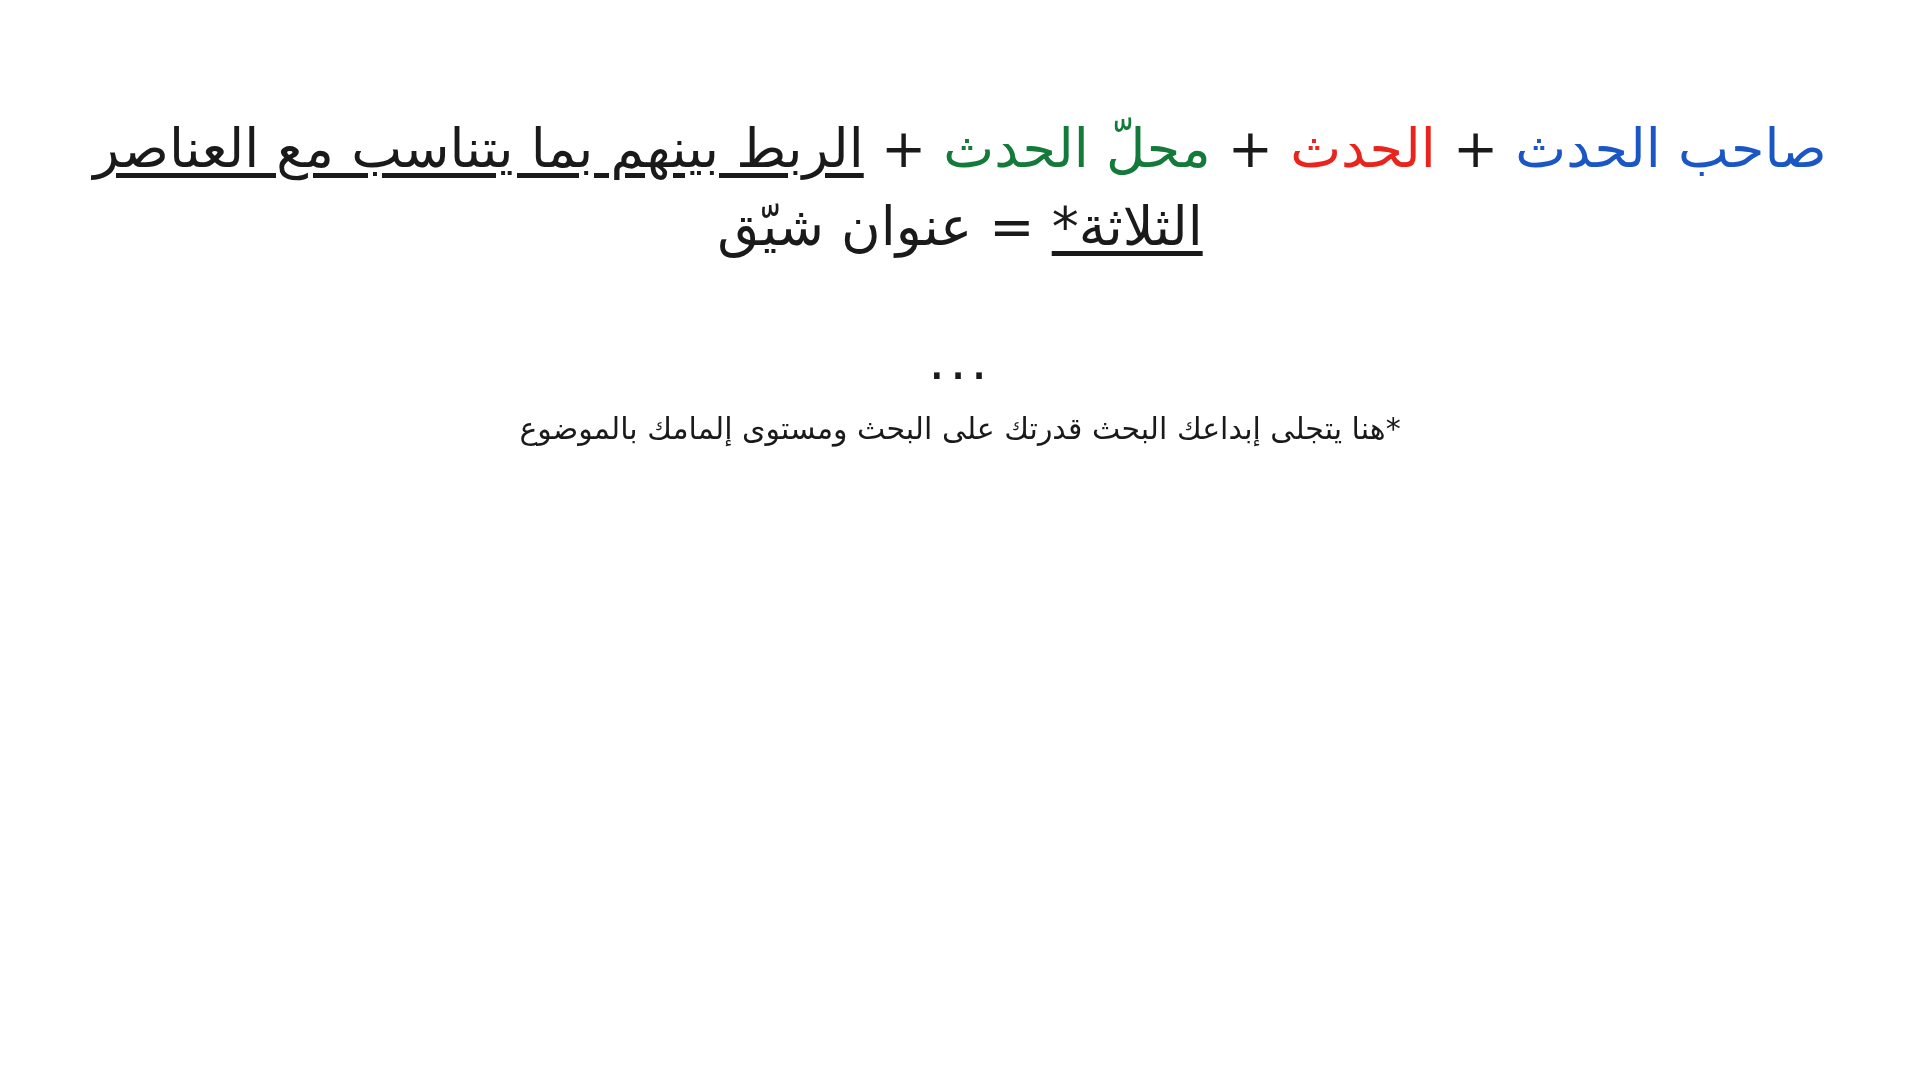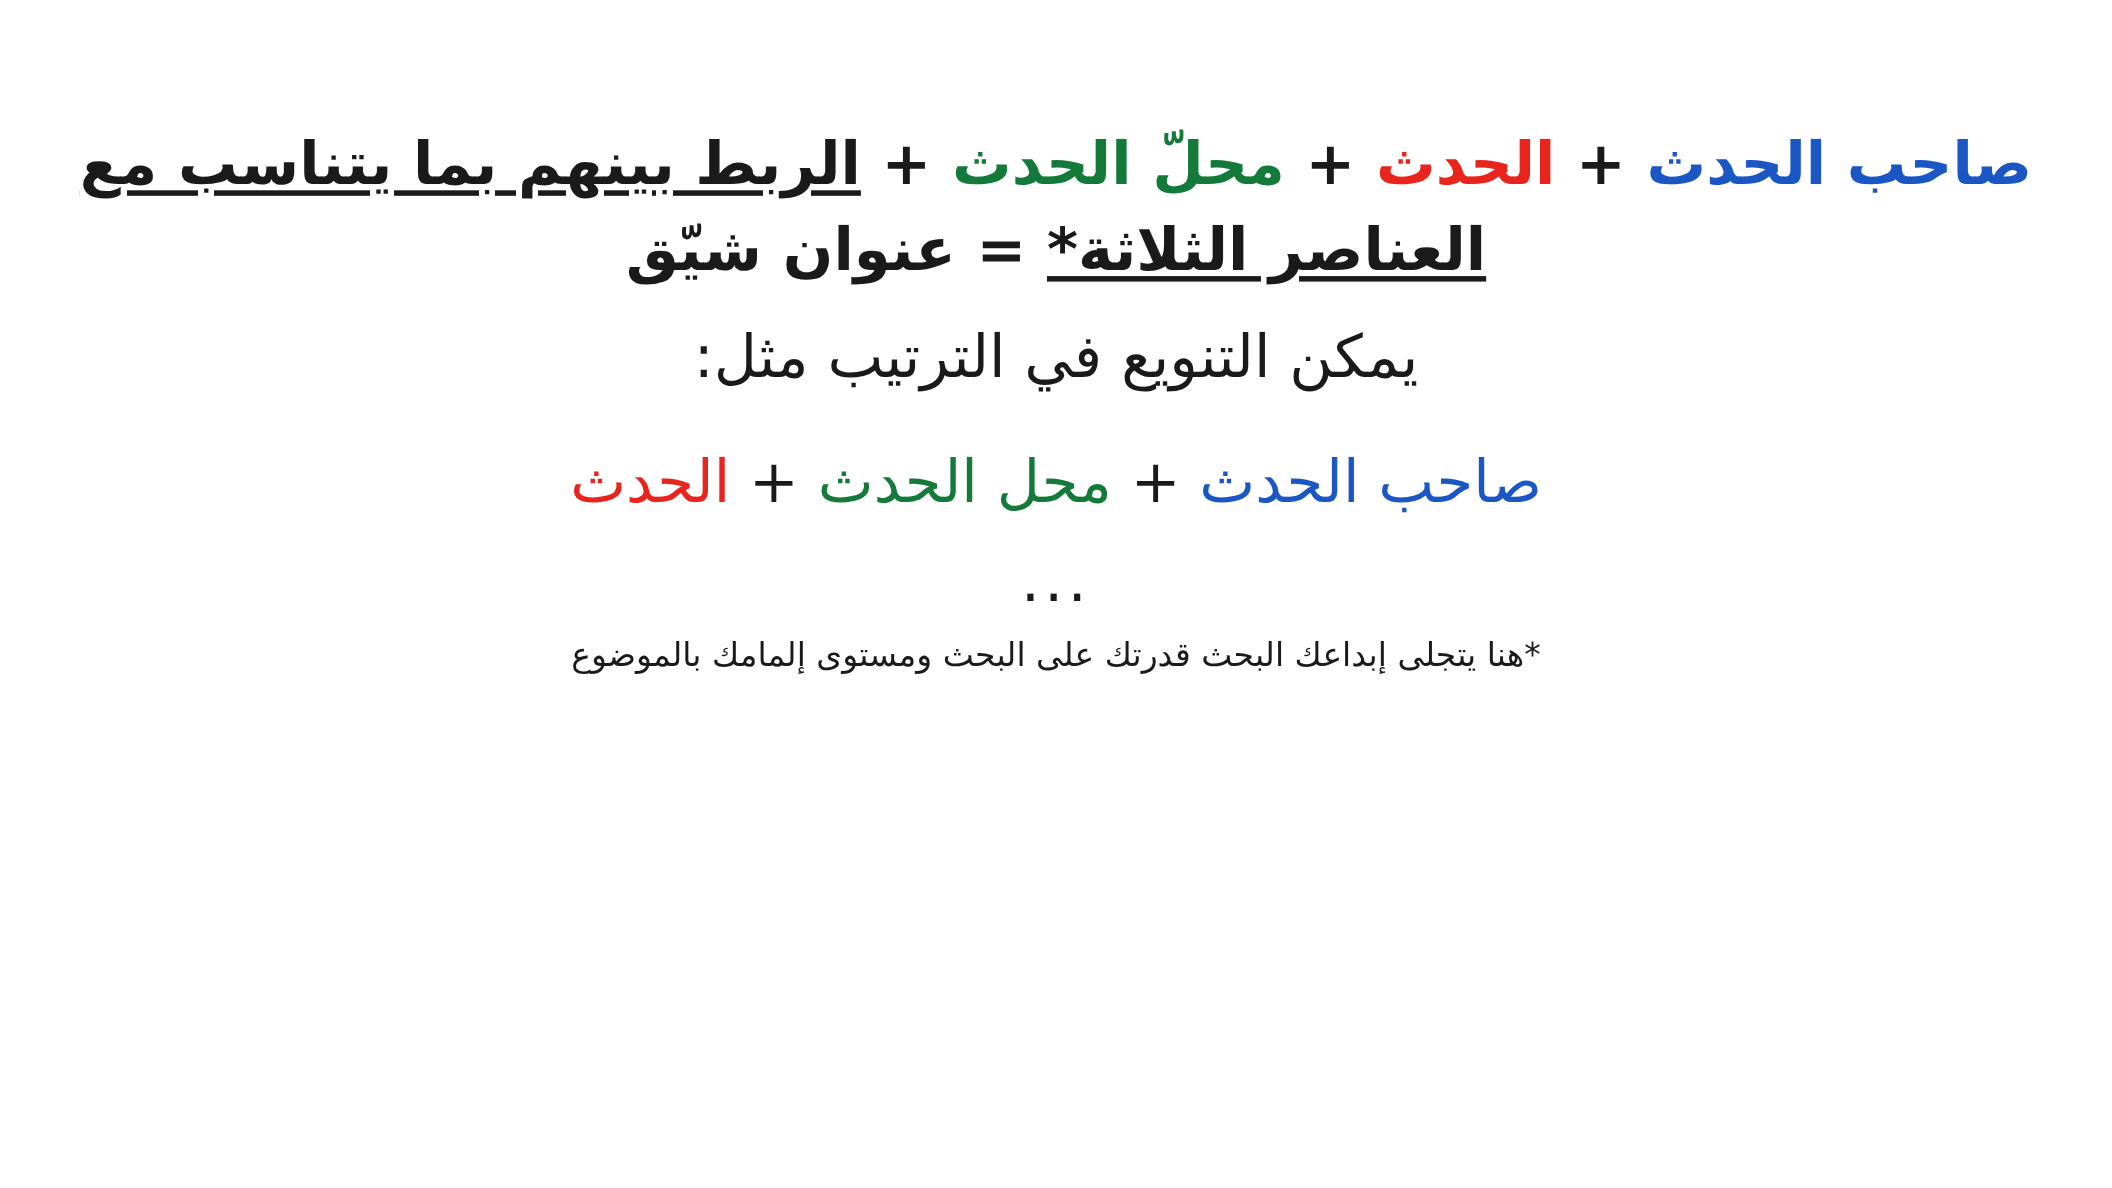--- a/index.html
+++ b/index.html
@@ -22,21 +22,21 @@
     display: flex;
     flex-direction: column;
     align-items: center;
     direction: rtl;
   }
   .formula-block {
     width: 100%;
     text-align: center;
     font-size: 54px;
     line-height: 1.45;
-    font-weight: 700;
+    font-weight: 400;
     margin-bottom: 6px;
   }
   .line {
     width: 100%;
     text-align: center;
     font-size: 54px;
     line-height: 1.55;
     white-space: nowrap;
   }
   .line-blue   { color: #1a56c4; }
@@ -69,31 +69,27 @@
 <body>
 
 <div class="slide">
 
   <div class="formula-block">
     <span class="seg line-blue">صاحب الحدث</span><span class="line-dark"> + </span><span class="seg line-red">الحدث</span><span class="line-dark"> + </span><span class="seg line-green">محلّ الحدث</span><span class="line-dark"> + </span><span class="line-dark u">الربط بينهم بما يتناسب مع العناصر الثلاثة*</span><span class="line-dark"> = </span><span class="seg line-dark">عنوان شيّق</span>
   </div>
 
   <div class="spacer-sm"></div>
 
-  <div class="line line-dark">يمكن التنويع في الترتيب مثل:</div>
 
   <div class="spacer-sm"></div>
 
 
   <div class="spacer-sm"></div>
 
 
   <div class="spacer-sm"></div>
 
-  <div class="line">
-    <span class="seg line-blue">صاحب الحدث</span><span class="line-dark"> + </span><span class="seg line-green">محل الحدث</span><span class="line-dark"> + </span><span class="seg line-red">الحدث</span>
-  </div>
 
   <div class="dots">...</div>
 
   <div class="footnote">*هنا يتجلى إبداعك البحث قدرتك على البحث ومستوى إلمامك بالموضوع</div>
 
 </div>
 
 </body></html>

